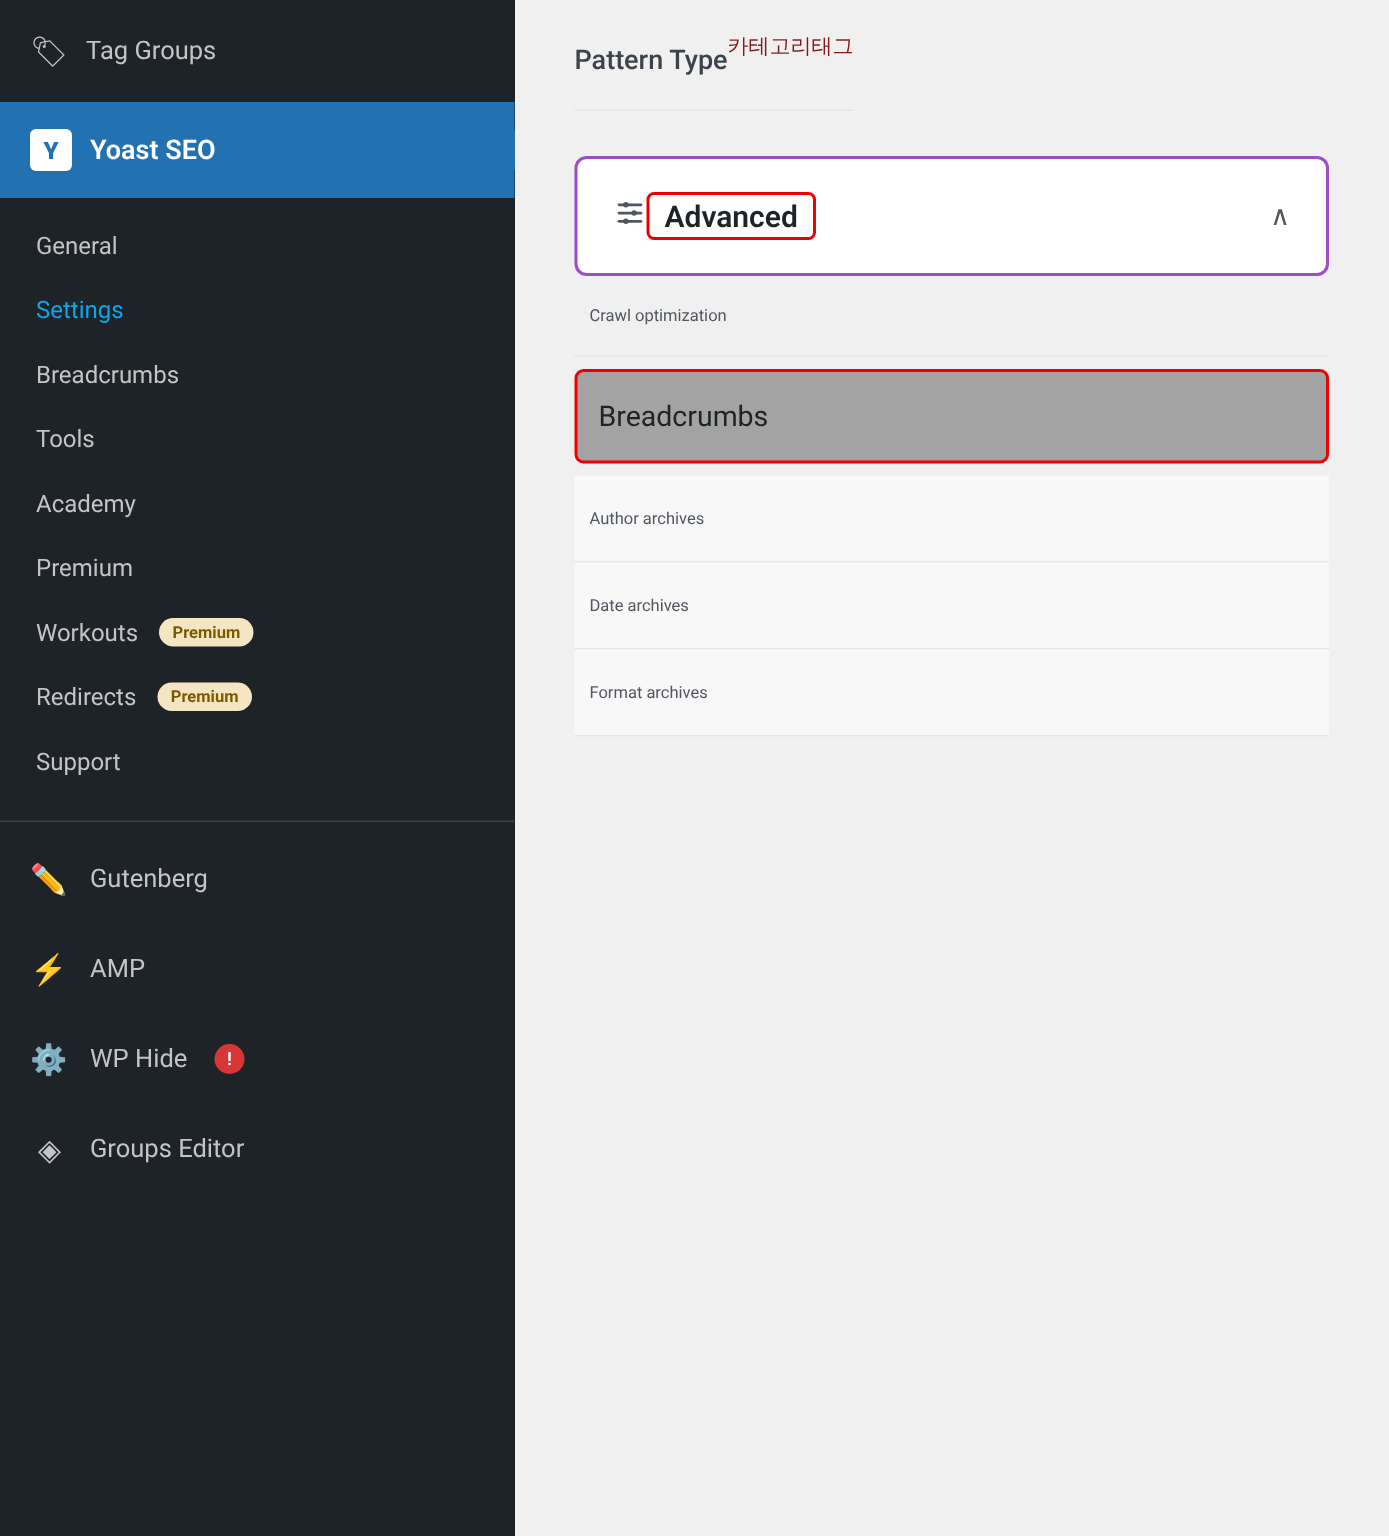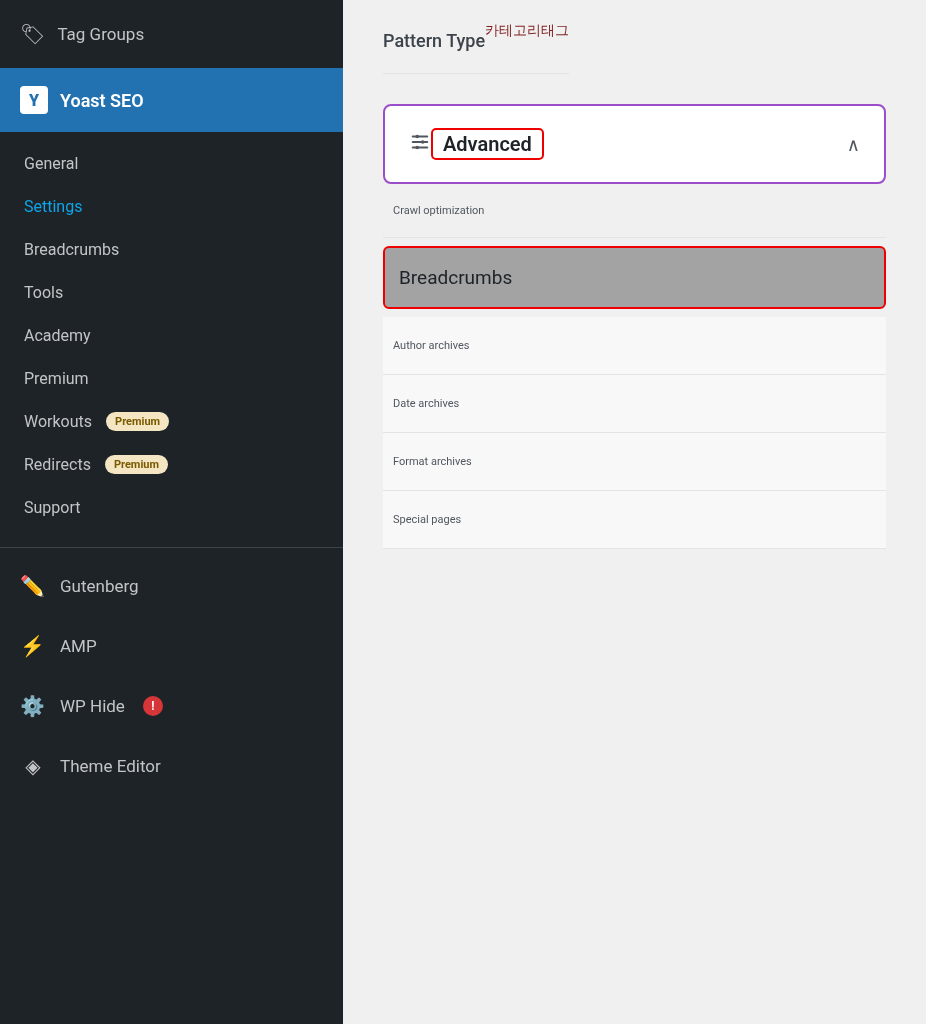--- a/index.html
+++ b/index.html
@@ -293,21 +293,21 @@
     <span class="icon">⚡</span>
     <span>AMP</span>
   </div>
   <div class="sidebar-section-item">
     <span class="icon">⚙️</span>
     <span>WP Hide</span>
     <span class="wp-hide-badge">!</span>
   </div>
   <div class="sidebar-section-item">
     <span class="icon">◈</span>
-    <span>Theme Editor</span>
+    <span>Groups Editor</span>
   </div>
 
 </div>
 
 <div class="main-content">
   <div class="content-list">
 
     <div class="content-item pattern-type">
       <span>Pattern Type</span>
     </div>
@@ -355,20 +355,17 @@
       </div>
 
       <div class="advanced-item">
         <span>Date archives</span>
       </div>
 
       <div class="advanced-item">
         <span>Format archives</span>
       </div>
 
-      <div class="advanced-item">
-        <span>Special pages</span>
-      </div>
 
 
     </div>
   </div>
 </div>
 
 </body></html>

